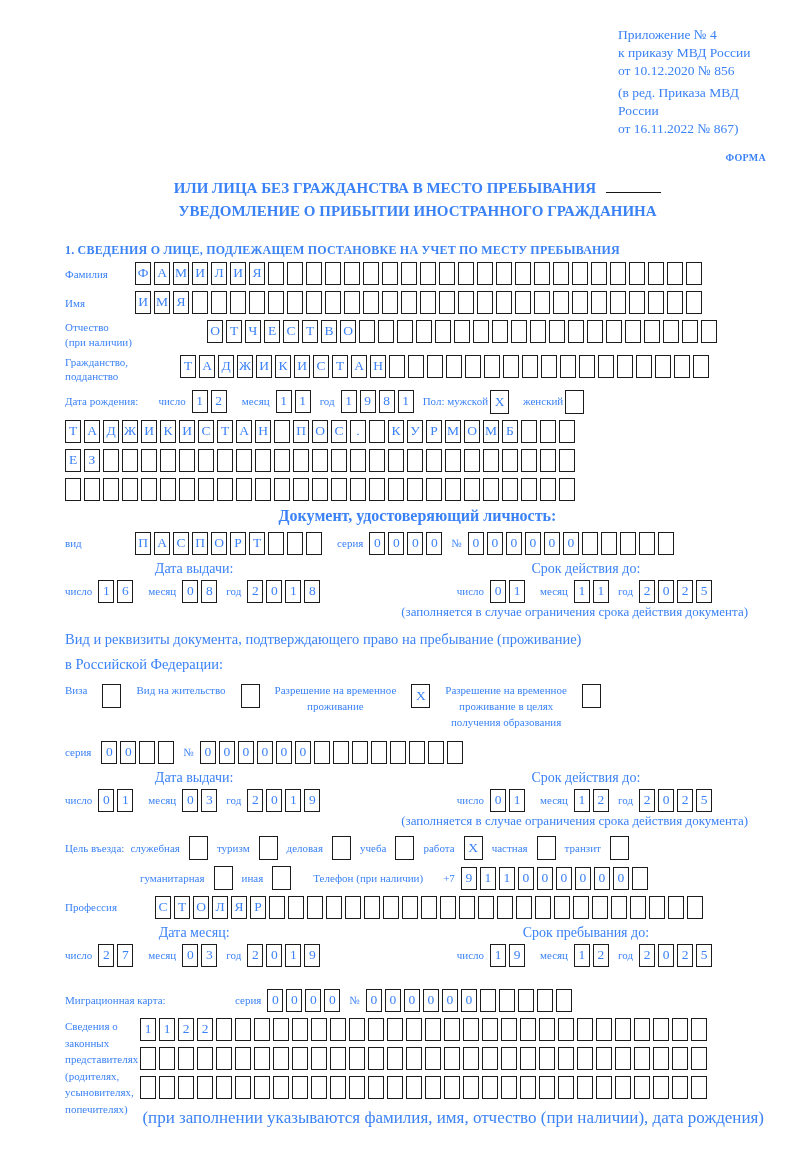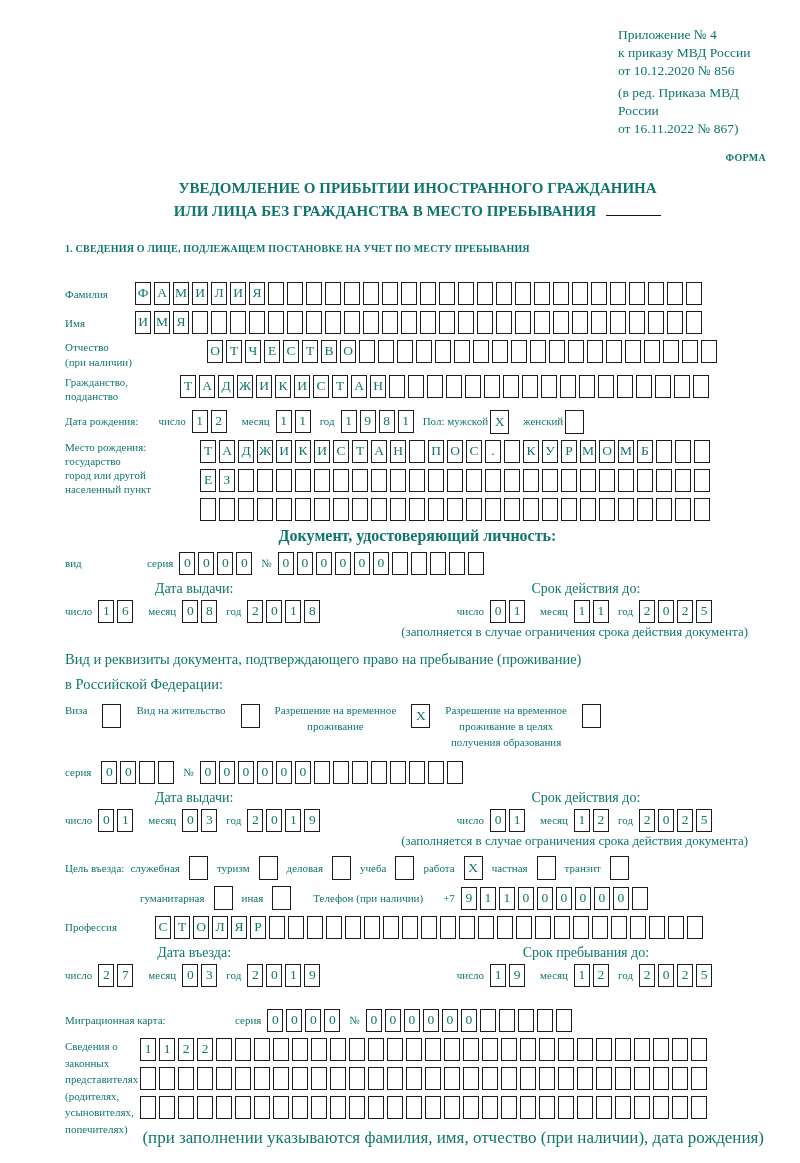--- a/index.html
+++ b/index.html
@@ -1,29 +1,29 @@
 <!DOCTYPE html>
 <html><head>
 <meta charset="utf-8">
 <style>
   html,body { margin:0; padding:0; background:#ffffff; }
   .page {
-    width:800px; height:1163px; background:#ffffff; color:#0f766e;
+    width:800px; height:1163px; background:#ffffff; color:#3b82f6;
     font-family:"Liberation Serif","DejaVu Serif",serif;
     box-sizing:border-box; padding:26px 30px 8px 65px;
     overflow:hidden; position:relative;
   }
   .lbl { font-size:11px; line-height:1.3; }
   .pre { white-space:pre-line; }
   .hdr { margin-left:553px; font-size:13.5px; line-height:1.32; }
   .hdr .g2 { margin-top:5px; }
   .forma { text-align:right; font-weight:bold; font-size:10px; margin:14px 4px 14px 0; letter-spacing:.3px; }
   .title { text-align:center; font-weight:bold; font-size:15px; line-height:1.55; margin-bottom:20px; }
   .blank-line { display:inline-block; width:55px; border-bottom:1.6px solid #161616; height:13px; margin-left:10px; }
-  .sec { font-weight:bold; font-size:10px; margin-bottom:28px; letter-spacing:.2px; }
+  .sec { font-weight:bold; font-size:12px; margin-bottom:4px; letter-spacing:.2px; }
   .frow { display:flex; align-items:center; margin-bottom:6px; }
   .frow.top { align-items:flex-start; }
   .lw70  { flex:0 0 70px; }
   .lw90  { flex:0 0 90px; }
   .lw115 { flex:0 0 115px; }
   .lw135 { flex:0 0 135px; }
   .lw142 { flex:0 0 142px; }
   .lw150 { flex:0 0 150px; }
   .lw75  { flex:0 0 75px; }
   .mr6 { margin-right:6px; } .mr10 { margin-right:10px; }
@@ -58,24 +58,24 @@
     <div>Приложение № 4</div>
     <div>к приказу МВД России</div>
     <div>от 10.12.2020 № 856</div>
     <div class="g2">(в ред. Приказа МВД России</div>
     <div>от 16.11.2022 № 867)</div>
   </div>
 
   <div class="forma">ФОРМА</div>
 
   <div class="title">
-    <div>УВЕДОМЛЕНИЕ О ПРИБЫТИИ ИНОСТРАННОГО ГРАЖДАНИНА</div>
     <div>
       <span>ИЛИ ЛИЦА БЕЗ ГРАЖДАНСТВА В МЕСТО ПРЕБЫВАНИЯ</span><span class="blank-line"></span>
     </div>
+    <div>УВЕДОМЛЕНИЕ О ПРИБЫТИИ ИНОСТРАННОГО ГРАЖДАНИНА</div>
   </div>
 
   <div class="sec">1. СВЕДЕНИЯ О ЛИЦЕ, ПОДЛЕЖАЩЕМ ПОСТАНОВКЕ НА УЧЕТ ПО МЕСТУ ПРЕБЫВАНИЯ</div>
 
   <div class="frow">
     <span class="lbl lw70">Фамилия</span>
     <span class="boxes"><span class="cbox">Ф</span><span class="cbox">А</span><span class="cbox">М</span><span class="cbox">И</span><span class="cbox">Л</span><span class="cbox">И</span><span class="cbox">Я</span><span class="cbox"></span><span class="cbox"></span><span class="cbox"></span><span class="cbox"></span><span class="cbox"></span><span class="cbox"></span><span class="cbox"></span><span class="cbox"></span><span class="cbox"></span><span class="cbox"></span><span class="cbox"></span><span class="cbox"></span><span class="cbox"></span><span class="cbox"></span><span class="cbox"></span><span class="cbox"></span><span class="cbox"></span><span class="cbox"></span><span class="cbox"></span><span class="cbox"></span><span class="cbox"></span><span class="cbox"></span><span class="cbox"></span></span>
   </div>
 
   <div class="frow">
@@ -103,35 +103,32 @@
     <span class="boxes"><span class="cbox">1</span><span class="cbox">1</span></span>
     <span class="lbl ml6 mr6">год</span>
     <span class="boxes"><span class="cbox">1</span><span class="cbox">9</span><span class="cbox">8</span><span class="cbox">1</span></span>
     <span class="lbl ml6">Пол: мужской</span>
     <span class="chk">X</span>
     <span class="lbl ml12">женский</span>
     <span class="chk ml12"></span>
   </div>
 
   <div class="frow top">
-    <span class="lbl lw135 pre">Место рождения:
-государство
-город или другой
-населенный пункт</span>
     <span class="vstack">
       <span class="boxes"><span class="cbox">Т</span><span class="cbox">А</span><span class="cbox">Д</span><span class="cbox">Ж</span><span class="cbox">И</span><span class="cbox">К</span><span class="cbox">И</span><span class="cbox">С</span><span class="cbox">Т</span><span class="cbox">А</span><span class="cbox">Н</span><span class="cbox"></span><span class="cbox">П</span><span class="cbox">О</span><span class="cbox">С</span><span class="cbox">.</span><span class="cbox"></span><span class="cbox">К</span><span class="cbox">У</span><span class="cbox">Р</span><span class="cbox">М</span><span class="cbox">О</span><span class="cbox">М</span><span class="cbox">Б</span><span class="cbox"></span><span class="cbox"></span><span class="cbox"></span></span>
       <span class="boxes"><span class="cbox">Е</span><span class="cbox">З</span><span class="cbox"></span><span class="cbox"></span><span class="cbox"></span><span class="cbox"></span><span class="cbox"></span><span class="cbox"></span><span class="cbox"></span><span class="cbox"></span><span class="cbox"></span><span class="cbox"></span><span class="cbox"></span><span class="cbox"></span><span class="cbox"></span><span class="cbox"></span><span class="cbox"></span><span class="cbox"></span><span class="cbox"></span><span class="cbox"></span><span class="cbox"></span><span class="cbox"></span><span class="cbox"></span><span class="cbox"></span><span class="cbox"></span><span class="cbox"></span><span class="cbox"></span></span>
       <span class="boxes"><span class="cbox"></span><span class="cbox"></span><span class="cbox"></span><span class="cbox"></span><span class="cbox"></span><span class="cbox"></span><span class="cbox"></span><span class="cbox"></span><span class="cbox"></span><span class="cbox"></span><span class="cbox"></span><span class="cbox"></span><span class="cbox"></span><span class="cbox"></span><span class="cbox"></span><span class="cbox"></span><span class="cbox"></span><span class="cbox"></span><span class="cbox"></span><span class="cbox"></span><span class="cbox"></span><span class="cbox"></span><span class="cbox"></span><span class="cbox"></span><span class="cbox"></span><span class="cbox"></span><span class="cbox"></span></span>
     </span>
   </div>
 
   <div class="center-bold">Документ, удостоверяющий личность:</div>
 
   <div class="frow">
     <span class="lbl lw70">вид</span>
+    <span class="boxes"><span class="cbox">П</span><span class="cbox">А</span><span class="cbox">С</span><span class="cbox">П</span><span class="cbox">О</span><span class="cbox">Р</span><span class="cbox">Т</span><span class="cbox"></span><span class="cbox"></span><span class="cbox"></span></span>
     <span class="lbl ml12 mr6">серия</span>
     <span class="boxes"><span class="cbox">0</span><span class="cbox">0</span><span class="cbox">0</span><span class="cbox">0</span></span>
     <span class="lbl ml6 mr6">№</span>
     <span class="boxes"><span class="cbox">0</span><span class="cbox">0</span><span class="cbox">0</span><span class="cbox">0</span><span class="cbox">0</span><span class="cbox">0</span><span class="cbox"></span><span class="cbox"></span><span class="cbox"></span><span class="cbox"></span><span class="cbox"></span></span>
   </div>
 
   <div class="dates">
     <div class="dcol">
       <div class="dhead">Дата выдачи:</div>
       <div class="drow">
@@ -239,21 +236,21 @@
     <span class="boxes"><span class="cbox">9</span><span class="cbox">1</span><span class="cbox">1</span><span class="cbox">0</span><span class="cbox">0</span><span class="cbox">0</span><span class="cbox">0</span><span class="cbox">0</span><span class="cbox">0</span><span class="cbox"></span></span>
   </div>
 
   <div class="frow">
     <span class="lbl lw90">Профессия</span>
     <span class="boxes"><span class="cbox">С</span><span class="cbox">Т</span><span class="cbox">О</span><span class="cbox">Л</span><span class="cbox">Я</span><span class="cbox">Р</span><span class="cbox"></span><span class="cbox"></span><span class="cbox"></span><span class="cbox"></span><span class="cbox"></span><span class="cbox"></span><span class="cbox"></span><span class="cbox"></span><span class="cbox"></span><span class="cbox"></span><span class="cbox"></span><span class="cbox"></span><span class="cbox"></span><span class="cbox"></span><span class="cbox"></span><span class="cbox"></span><span class="cbox"></span><span class="cbox"></span><span class="cbox"></span><span class="cbox"></span><span class="cbox"></span><span class="cbox"></span><span class="cbox"></span></span>
   </div>
 
   <div class="dates">
     <div class="dcol">
-      <div class="dhead">Дата въезда:</div>
+      <div class="dhead">Дата месяц:</div>
       <div class="drow">
         <span class="lbl mr6">число</span>
         <span class="boxes"><span class="cbox">2</span><span class="cbox">7</span></span>
         <span class="lbl ml12 mr6">месяц</span>
         <span class="boxes"><span class="cbox">0</span><span class="cbox">3</span></span>
         <span class="lbl ml6 mr6">год</span>
         <span class="boxes"><span class="cbox">2</span><span class="cbox">0</span><span class="cbox">1</span><span class="cbox">9</span></span>
       </div>
     </div>
     <div class="dcol">

